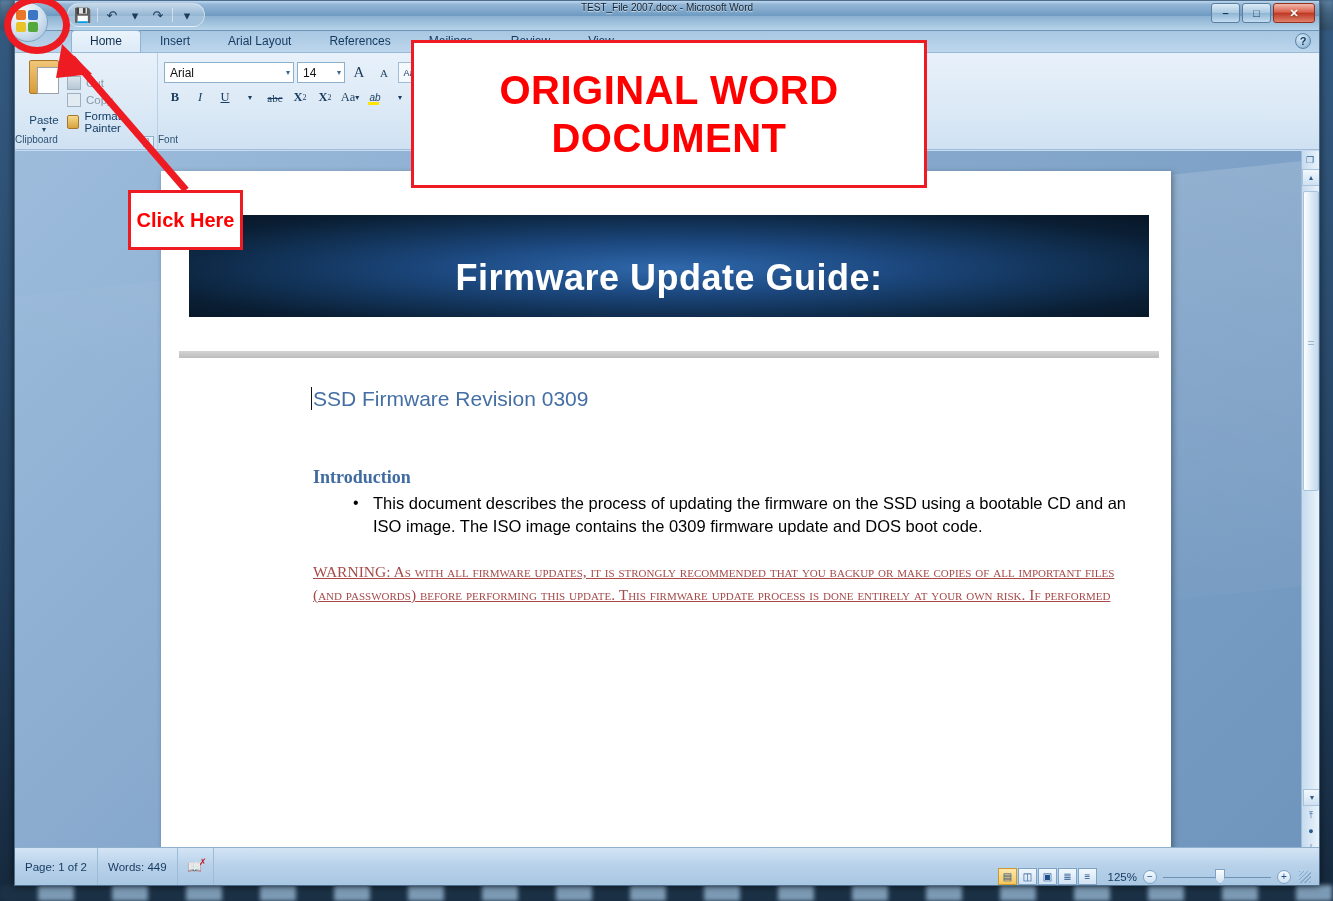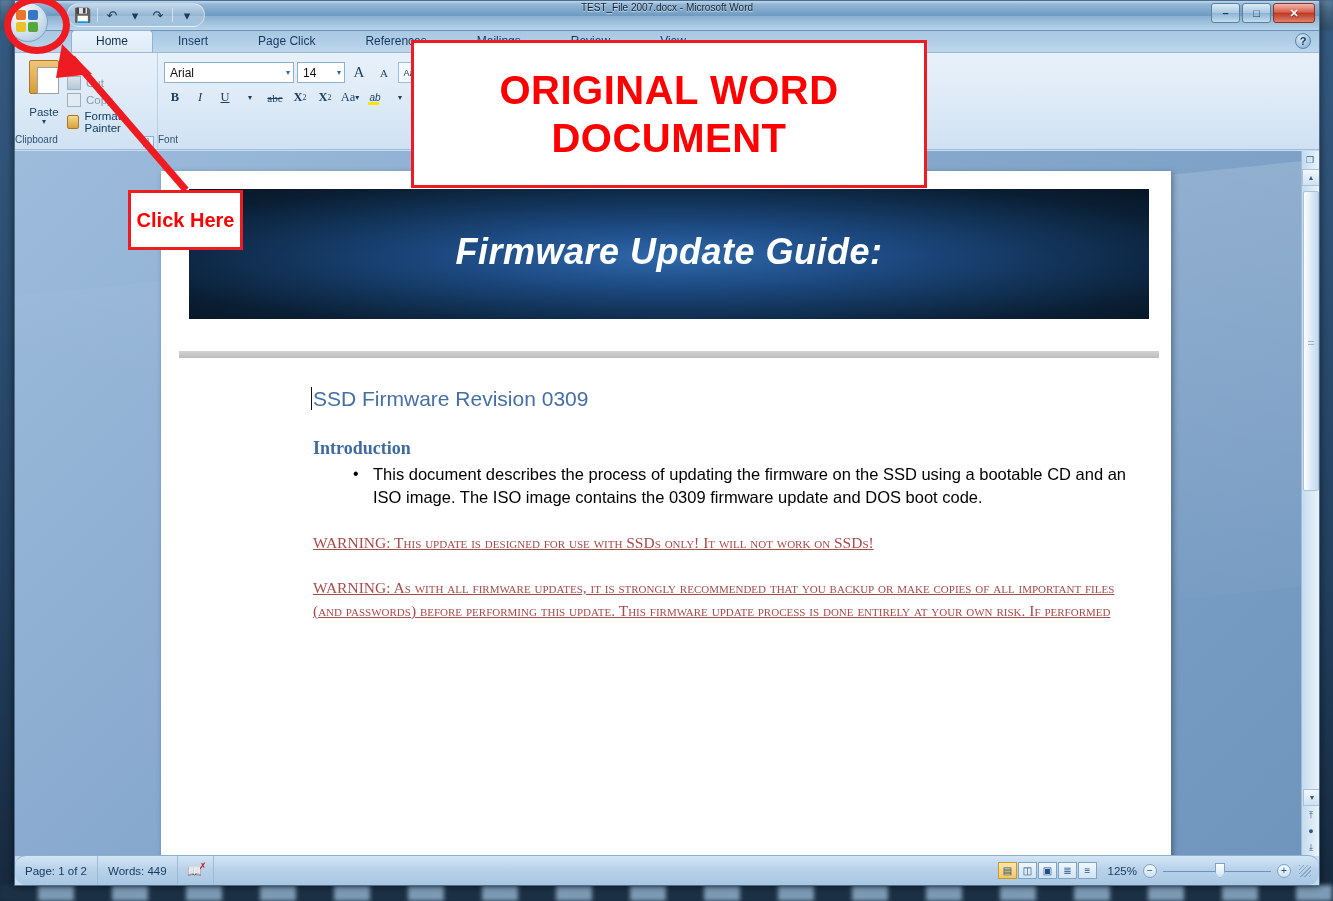--- a/index.html
+++ b/index.html
@@ -90,21 +90,21 @@
 
   
   #tab-strip{
     position:relative; height:22px;
     background:linear-gradient(180deg,#a8c7e2 0%,#bcd6ec 100%);
     border-bottom:1px solid #9ab9d5;
     padding-left:56px;
     display:flex; align-items:flex-end;
   }
   .tab{
-    padding:2px 24px 3px; font-size:12px; color:#13385e;
+    padding:2px 18px 3px; font-size:12px; color:#13385e;
     border:1px solid transparent; border-bottom:none;
     border-radius:4px 4px 0 0; line-height:16px;
   }
   .tab.active{
     background:linear-gradient(180deg,#eaf3fb,#dcebf8);
     border-color:#8fb3d2; color:#0f2d4d;
   }
   #help-btn{
     position:absolute; right:8px; top:2px; width:16px;height:16px;border-radius:50%;
     background:radial-gradient(circle at 35% 30%,#dcecf8,#7fa9cd);
@@ -136,21 +136,21 @@
   #paste-btn{ width:52px; display:flex;flex-direction:column;align-items:center; padding-top:4px; }
   #paste-icon{
     width:30px;height:34px; position:relative;
     background:linear-gradient(180deg,#f0c678,#d99c36);
     border:1px solid #a8762a; border-radius:2px;
   }
   #paste-icon::after{
     content:""; position:absolute; left:7px; top:6px; width:20px;height:25px;
     background:#fff; border:1px solid #9aa3ab;
   }
-  #paste-label{ font-size:11.5px; color:#1c4467; margin-top:12px; }
+  #paste-label{ font-size:11.5px; color:#1c4467; margin-top:20px; }
   #paste-caret{ font-size:8px; color:#1c4467; line-height:8px;}
   #clip-cmds{ display:flex;flex-direction:column; justify-content:center; gap:3px; padding-top:4px;}
   .clip-cmd{ display:flex; align-items:center; gap:5px; font-size:11.5px; color:#8a9aa8; }
   .clip-cmd.enabled{ color:#123c63; }
   .mini-ico{ width:14px;height:14px; display:inline-block; position:relative; }
   .ico-cut{ background:linear-gradient(180deg,#d8e3ec,#b9c8d6); border:1px solid #9fb1c0;}
   .ico-copy{ background:#e2eaf2; border:1px solid #9fb1c0;}
   .ico-brush{ background:linear-gradient(180deg,#f6d98a,#d8a23c); border:1px solid #a5762c; border-radius:2px;}
 
   
@@ -210,24 +210,23 @@
     content:""; position:absolute; left:-10%; top:10%; width:130%; height:60%;
     background:linear-gradient(200deg,rgba(255,255,255,.18),rgba(255,255,255,0) 60%);
     transform:rotate(-6deg);
   }
   #page{
     position:absolute; left:146px; top:20px; width:1010px; height:720px;
     background:#fff; box-shadow:2px 2px 6px rgba(0,0,0,.35);
     overflow:hidden;
   }
   #banner{
-    position:absolute; left:28px; top:18px; width:960px; height:130px;
+    position:absolute; left:28px; top:44px; width:960px; height:102px;
     background:
       radial-gradient(ellipse at 50% 52%, #2f68ab 0%, #1d4a82 32%, #123358 58%, #0a1e33 82%, #071626 100%);
-    font-style: italic;
   }
   #banner-title{
     position:absolute; left:0; right:0; top:42px; text-align:center;
     color:#fff; font-size:36px; font-weight:bold; letter-spacing:.5px;
   }
   #banner-underline{
     position:absolute; left:18px; top:180px; width:980px; height:7px;
     background:linear-gradient(180deg,#d3d3d3,#bdbdbd);
   }
 
@@ -237,21 +236,21 @@
     position:relative;
   }
   #doc-heading1::before{
     content:""; position:absolute; left:-2px; top:0; width:1px; height:23px; background:#111;
   }
   ul.doc-list{ list-style:none; margin:14px 0 0 0; }
   ul.doc-list li{ position:relative; padding-left:60px; font-size:16.5px; color:#000; line-height:23px; }
   ul.doc-list li::before{ content:"•"; position:absolute; left:40px; top:-1px; font-size:16px; }
   #doc-heading2{
     font-family:"Liberation Serif", serif; font-size:18px; font-weight:bold;
-    color:#3f6ba1; margin-top:27px;
+    color:#3f6ba1; margin-top:56px;
   }
   .warn{
     font-family:"Liberation Serif", serif;
     color:#a64a4a; font-size:15.5px; line-height:23px;
     text-decoration:underline; font-variant:small-caps;
     margin-top:22px;
   }
   .warn.spell{ text-decoration:underline; }
 
   
@@ -271,24 +270,24 @@
   #vthumb::after{ content:""; position:absolute; left:4px; right:4px; top:50%; height:5px;
     background:repeating-linear-gradient(180deg,#9cb8d0 0 1px,transparent 1px 3px); }
   #vs-extra{ position:absolute; left:1px; bottom:2px; width:16px; display:flex;flex-direction:column;gap:2px;}
   .vs-ico{ width:16px;height:14px; display:flex;align-items:center;justify-content:center;
            font-size:9px;color:#2a5d8e; }
   #browse-obj{ position:absolute; right:1px; top:2px; width:16px;height:14px;
                display:flex;align-items:center;justify-content:center;font-size:9px;color:#2a5d8e;}
 
   
   #status-bar{
-    position:absolute; left:0; right:0; bottom:0; height:30px;
+    position:absolute; left:0; right:0; bottom:0; height:38px;
     background:linear-gradient(180deg,#d3e5f5 0%,#b9d2ea 45%,#a9c7e2 100%);
     border-top:1px solid #8fb0cd;
-    display:flex; align-items:center; font-size:11.5px; color:#14395f;border-radius:11px;
+    display:flex; align-items:flex-end; font-size:11.5px; color:#14395f;
   }
   .sb-cell{ padding:0 10px; border-right:1px solid #9cbbd6; height:100%;
             display:flex;align-items:center; }
   #sb-spell-icon{ font-size:12px; color:#1d4e89; position:relative; }
   #sb-spell-icon::after{ content:"✗"; position:absolute; right:-4px; top:-3px; font-size:9px; color:#c0202a; }
   #sb-right{ margin-left:auto; display:flex; align-items:center; gap:6px; padding-right:8px; }
   #view-buttons{ display:flex; gap:1px; }
   .vbtn{ width:19px;height:17px;border:1px solid #7fa3c4;background:linear-gradient(180deg,#f0f7fd,#d2e3f3);
          display:flex;align-items:center;justify-content:center;font-size:10px;color:#1d4e89;}
   .vbtn.active{ background:linear-gradient(180deg,#ffe7ab,#f7c75d); border-color:#c89a30;}
@@ -353,21 +352,21 @@
     <div id="win-controls">
       <div class="wbtn">–</div>
       <div class="wbtn">□</div>
       <div class="wbtn close">✕</div>
     </div>
   </div>
 
   <div id="tab-strip">
     <div class="tab active">Home</div>
     <div class="tab">Insert</div>
-    <div class="tab">Page Click</div>
+    <div class="tab">Arial Layout</div>
     <div class="tab">References</div>
     <div class="tab">Mailings</div>
     <div class="tab">Review</div>
     <div class="tab">View</div>
     <div id="help-btn">?</div>
   </div>
 
   <div id="ribbon">
 
     <div class="group" id="grp-clipboard">
@@ -489,21 +488,20 @@
         <div id="banner-title">Firmware Update Guide:</div>
       </div>
       <div id="banner-underline"></div>
 
       <div id="doc-body">
         <div id="doc-heading1">SSD Firmware Revision 0309</div>
         <div id="doc-heading2">Introduction</div>
         <ul class="doc-list" style="margin-top:4px;">
           <li>This document describes the process of updating the firmware on the SSD using a bootable CD and an ISO image. The ISO image contains the 0309 firmware update and DOS boot code.</li>
         </ul>
-        <div class="warn">WARNING:  This update is designed for use with SSDs only! It will not work on SSDs!</div>
         <div class="warn">WARNING:  As with all firmware updates, it is strongly recommended that you backup or make copies of all important files</div>
         <div class="warn spell" style="margin-top:0">(and passwords) before performing this update. This firmware update process is done entirely at your own risk. If performed</div>
       </div>
     </div>
   </div>
 
   <div id="vscroll">
     <div id="browse-obj">❐</div>
     <div class="sb-btn" style="margin-top:18px;">▴</div>
     <div id="vthumb"></div>

